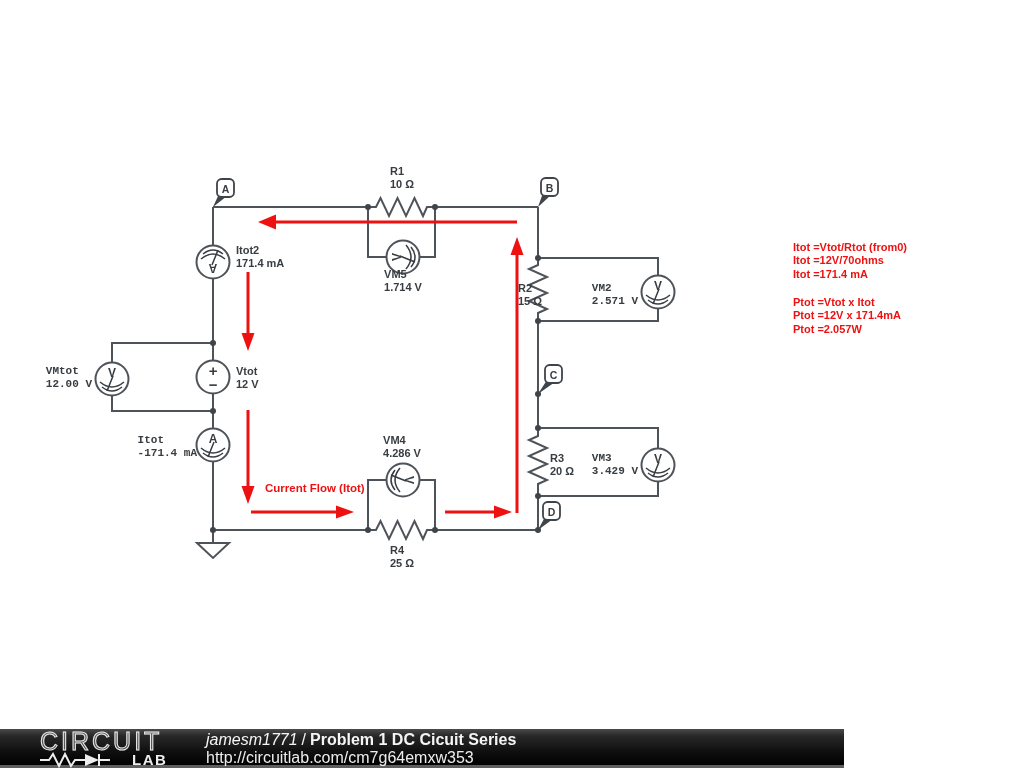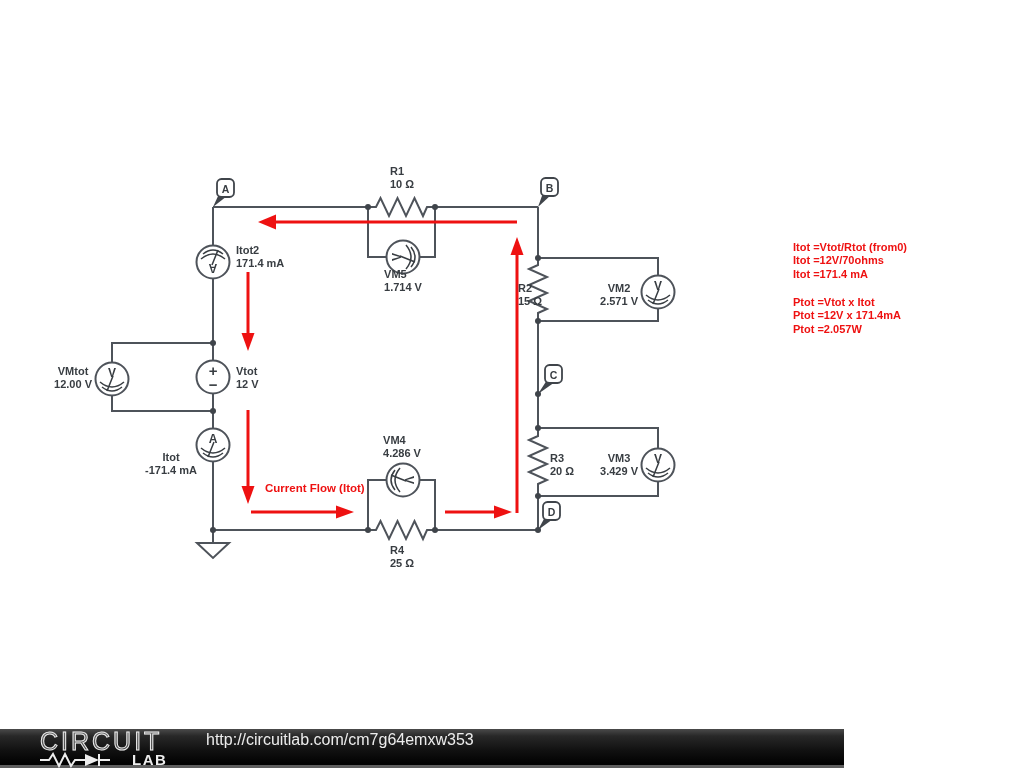--- a/index.html
+++ b/index.html
@@ -3,21 +3,21 @@
 <meta charset="utf-8">
 <style>
   html,body{margin:0;padding:0;background:#fff;}
   .stage{position:relative;width:1024px;height:768px;background:#ffffff;overflow:hidden;
          font-family:"Liberation Sans",sans-serif;}
   svg text{font-family:"Liberation Sans",sans-serif;}
 
   
   .lbl{position:absolute;font:bold 11px/12.5px "Liberation Sans",sans-serif;color:#383d42;white-space:nowrap;}
   .lbl.center{transform:translateX(-50%);}
-  .lbl.right{text-align:center;}
+  .lbl.right{text-align:left;font-family:Liberation Mono, monospace;}
   .lbl.red{color:#ee1111;font-size:11.5px;}
 
   
   .note{position:absolute;left:793px;width:230px;color:#ee1111;
         font:bold 11px/13.4px "Liberation Sans",sans-serif;white-space:nowrap;}
 
   
   .footer{position:absolute;left:0;top:729px;width:844px;height:39px;box-sizing:border-box;
           background:linear-gradient(180deg,#4a4a4a 0px,#282828 7px,#101010 22px,#020202 34px);
           border-bottom:3px solid #5e5e5e;color:#f5f5f5;}
@@ -174,21 +174,21 @@
     <div>171.4 mA</div>
   </div>
   <div class="lbl right" style="right:932px;top:365px">
     <div>VMtot</div>
     <div>12.00 V</div>
   </div>
   <div class="lbl" style="left:236px;top:365px">
     <div>Vtot</div>
     <div>12 V</div>
   </div>
-  <div class="lbl right" style="right:827px;top:451px">
+  <div class="lbl right" style="right:827px;top:434px">
     <div>Itot</div>
     <div>-171.4 mA</div>
   </div>
   <div class="lbl" style="left:518px;top:282px">
     <div>R2</div>
     <div>15 Ω</div>
   </div>
   <div class="lbl right" style="right:386px;top:282px">
     <div>VM2</div>
     <div>2.571 V</div>
@@ -231,17 +231,18 @@
         <svg width="90" height="16" viewBox="0 0 90 16">
           <path d="M0,8 H9 L13,2 L19,14 L25,2 L31,14 L35,8 H45" stroke="#ededed" stroke-width="2" fill="none"></path>
           <polygon points="45,2 45,14 59,8" fill="#ededed"></polygon>
           <line x1="59" y1="2" x2="59" y2="14" stroke="#ededed" stroke-width="2"></line>
           <line x1="59" y1="8" x2="70" y2="8" stroke="#ededed" stroke-width="2"></line>
         </svg>
         <span class="logo-lab">LAB</span>
       </div>
     </div>
     <div class="ftext">
+      <div><span class="user">jamesm1771</span><span class="sep">/</span><span class="title">Problem 1 DC Cicuit Series</span></div>
       <div class="url">http://circuitlab.com/cm7g64emxw353</div>
     </div>
   </div>
 
 </div>
 
 </body></html>

